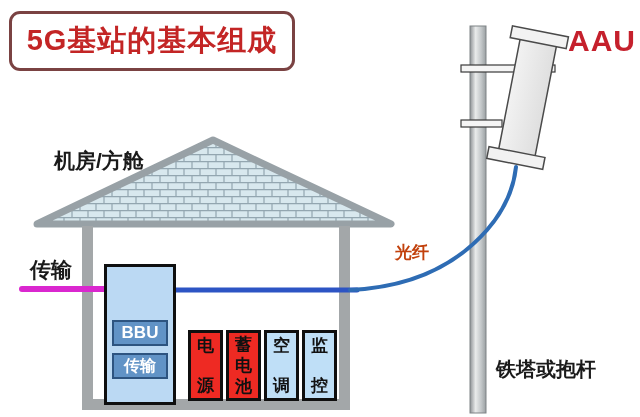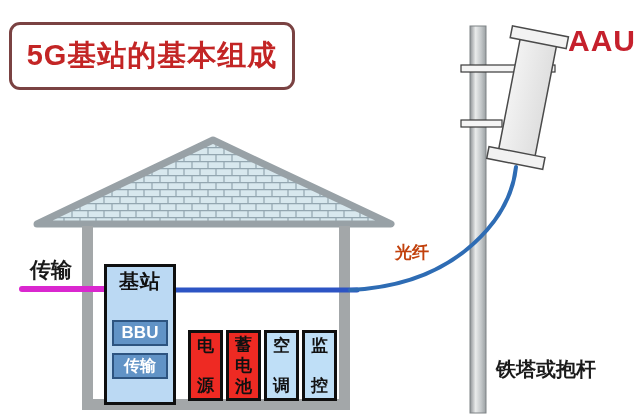--- a/index.html
+++ b/index.html
@@ -5,23 +5,23 @@
   html,body{margin:0;padding:0;background:#ffffff;}
   #stage{
     position:relative;width:640px;height:417px;overflow:hidden;background:#ffffff;
     font-family:"Liberation Sans","DejaVu Sans",sans-serif;
   }
   #scene{position:absolute;left:0;top:0;}
   .abs{position:absolute;}
   .lbl{position:absolute;font-weight:bold;color:#1a1a1a;white-space:nowrap;line-height:1.1;}
   .lbl-red{color:#c2410c;}
   #title-box{
-    left:9px;top:11px;width:286px;height:68px;box-sizing:border-box;
+    left:9px;top:11px;width:286px;height:60px;box-sizing:border-box;
     border:3px solid #7a4242;border-radius:11px;background:#ffffff;
-    display:flex;align-items:center;justify-content:center;margin-top:11px;
+    display:flex;align-items:center;justify-content:center;
   }
   #title-box span{font-size:29px;font-weight:bold;color:#c32525;letter-spacing:1px;}
   #aau-label{left:568px;top:24px;font-size:30px;letter-spacing:1px;color:#c5202c;}
   #room-label{left:54px;top:149px;font-size:21px;}
   #transmission-label{left:30px;top:258px;font-size:21px;}
   #fiber-label{left:395px;top:244px;font-size:17px;}
   #tower-label{left:496px;top:358px;font-size:20px;}
   #cabinet{
     left:104px;top:264px;width:72px;height:141px;box-sizing:border-box;
     border:3px solid #0f0f0f;background:#bbd9f3;
@@ -94,27 +94,27 @@
       <rect x="499" y="30" width="57" height="12" fill="#f2f2f2" stroke="#4a4a4a" stroke-width="1.5"></rect>
       <rect x="499" y="153" width="57" height="12" fill="#f2f2f2" stroke="#4a4a4a" stroke-width="1.5"></rect>
     </g>
   </svg>
 
   <div id="title-box" class="abs">
     <span>5G基站的基本组成</span>
   </div>
 
   <div id="aau-label" class="lbl lbl-red">AAU</div>
+  <div id="room-label" class="lbl">机房/方舱</div>
   <div id="transmission-label" class="lbl">传输</div>
   <div id="fiber-label" class="lbl lbl-red">光纤</div>
   <div id="tower-label" class="lbl">铁塔或抱杆</div>
 
   <div id="cabinet" class="abs" style="background: rgb(187, 217, 243);">
     <div class="cabinet-name">
-      <div>基站</div>
     </div>
     <div id="module-bbu" class="module" style="background: rgb(97, 147, 198);">
       <span>BBU</span>
     </div>
     <div id="module-trans" class="module" style="background: rgb(97, 147, 198);">
       <span>传输</span>
     </div>
   </div>
 
   <div id="equip-power" class="equip" style="background: rgb(238, 42, 35);">

